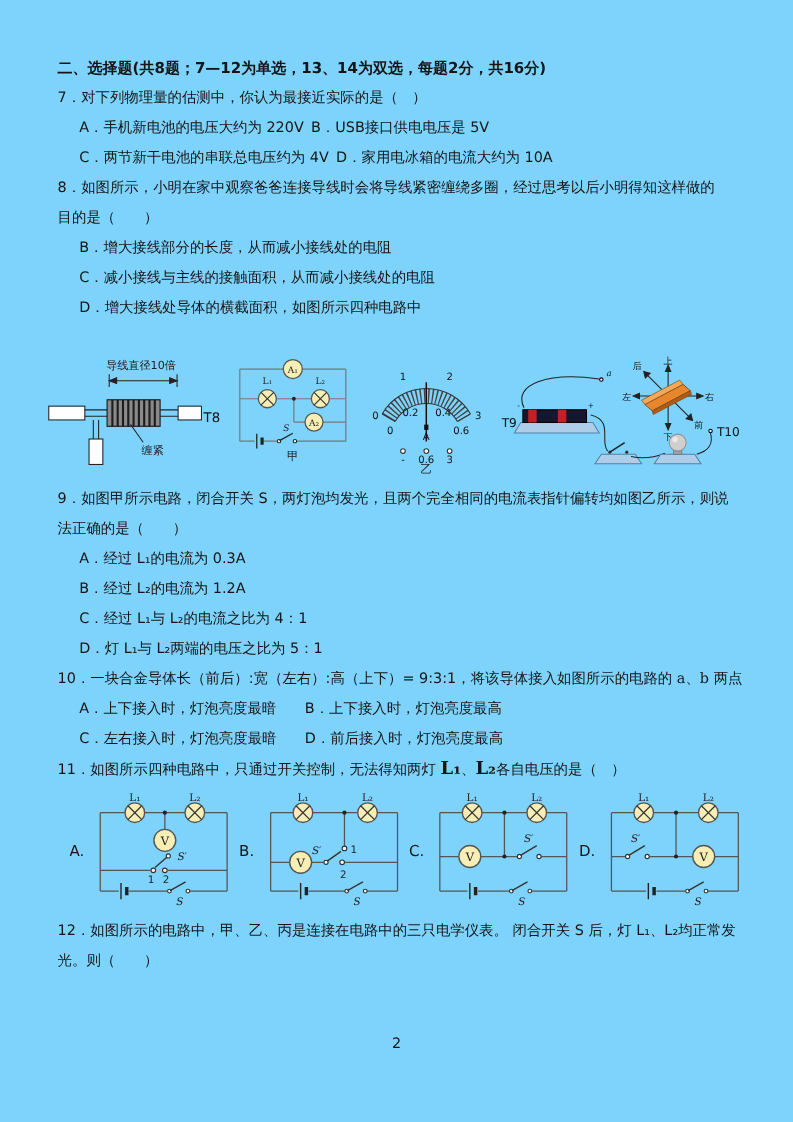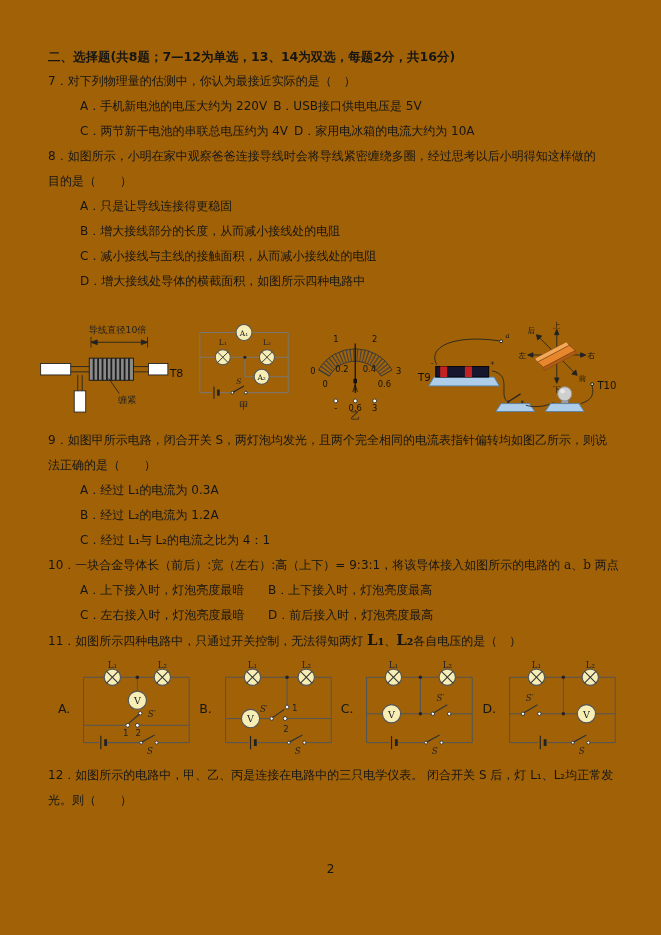--- a/index.html
+++ b/index.html
@@ -1,21 +1,21 @@
 <!DOCTYPE html>
 <html><head>
 <meta charset="utf-8">
 <style>
   html,body{margin:0;padding:0;}
-  .page{position:relative;width:661px;height:935px;background:#a16207;overflow:hidden;
+  .page{position:relative;width:661px;height:935px;background:#7dd3fc;overflow:hidden;
         font-family:"DejaVu Sans","Liberation Sans",sans-serif;font-size:12px;color:#151515;}
   .content{position:absolute;left:48px;top:44px;width:575px;}
   .ln{margin:0;height:25px;line-height:25px;white-space:nowrap;}
   .hdr{font-weight:bold;font-size:12.5px;}
-  .opt{margin-left:32px;}
+  .opt{margin-left:18px;}
   .col190{display:inline-block;min-width:190px;}
   .col182{display:inline-block;min-width:182px;margin-right:6px;}
   .figure-row{display:flex;align-items:flex-start;gap:3px;margin-left:-10px;margin-top:20px;margin-bottom:2px;}
   .circuit-row{display:flex;align-items:center;gap:2px;margin-left:10px;margin-top:3px;margin-bottom:3px;}
   .circuit-label{font-size:12.5px;align-self:center;}
   .bold-serif{font-family:"DejaVu Serif","Liberation Serif",serif;font-weight:bold;font-size:15px;}
   .ital{font-family:"DejaVu Serif","Liberation Serif",serif;}
   .page-num{position:absolute;top:862px;left:0;width:661px;text-align:center;font-size:12px;}
   svg text{font-family:"DejaVu Sans","Liberation Sans",sans-serif;}
   .serif-lbl{font-family:"DejaVu Serif","Liberation Serif",serif;}
@@ -48,21 +48,20 @@
   <div class="ln">7．对下列物理量的估测中，你认为最接近实际的是（　）</div>
   <div class="ln opt">
     <span class="col182">A．手机新电池的电压大约为 220V</span><span>B．USB接口供电电压是 5V</span>
   </div>
   <div class="ln opt">
     <span class="col182">C．两节新干电池的串联总电压约为 4V</span><span>D．家用电冰箱的电流大约为 10A</span>
   </div>
 
   <div class="ln">8．如图所示，小明在家中观察爸爸连接导线时会将导线紧密缠绕多圈，经过思考以后小明得知这样做的</div>
   <div class="ln">目的是（　　）</div>
-  <div class="ln opt">A．只是让导线连接得更稳固</div>
   <div class="ln opt">B．增大接线部分的长度，从而减小接线处的电阻</div>
   <div class="ln opt">C．减小接线与主线的接触面积，从而减小接线处的电阻</div>
   <div class="ln opt">D．增大接线处导体的横截面积，如图所示四种电路中</div>
 
   <div class="figure-row">
 
     <svg width="170" height="106" viewBox="0 0 170 106">
       <text x="90" y="14" font-size="10.5" text-anchor="middle" fill="#222">导线直径10倍</text>
       <g stroke="#222" stroke-width="1">
         <line x1="60" y1="25" x2="124" y2="25"></line>
@@ -231,20 +230,21 @@
       <circle cx="205" cy="72" r="1.6" fill="#fff" stroke="#000"></circle>
       <text x="211" y="77" font-size="11.5" fill="#111">T10</text>
     </svg>
   </div>
 
   <div class="ln">9．如图甲所示电路，闭合开关 S，两灯泡均发光，且两个完全相同的电流表指针偏转均如图乙所示，则说</div>
   <div class="ln">法正确的是（　　）</div>
   <div class="ln opt">A．经过 L₁的电流为 0.3A</div>
   <div class="ln opt">B．经过 L₂的电流为 1.2A</div>
   <div class="ln opt">C．经过 L₁与 L₂的电流之比为 4：1</div>
+  <div class="ln opt">D．灯 L₁与 L₂两端的电压之比为 5：1</div>
 
   <div class="ln"><span>10．一块合金导体长（前后）:宽（左右）:高（上下）= 9:3:1，将该导体接入如图所示的电路的 </span><span class="ital">a、b</span><span> 两点</span></div>
   <div class="ln opt">
     <span class="col182">A．上下接入时，灯泡亮度最暗</span><span>B．上下接入时，灯泡亮度最高</span>
   </div>
   <div class="ln opt">
     <span class="col182">C．左右接入时，灯泡亮度最暗</span><span>D．前后接入时，灯泡亮度最高</span>
   </div>
 
   <div class="ln"><span>11．如图所示四种电路中，只通过开关控制，无法得知两灯 </span><span class="bold-serif">L₁</span><span>、</span><span class="bold-serif">L₂</span><span>各自电压的是（　）</span></div>

